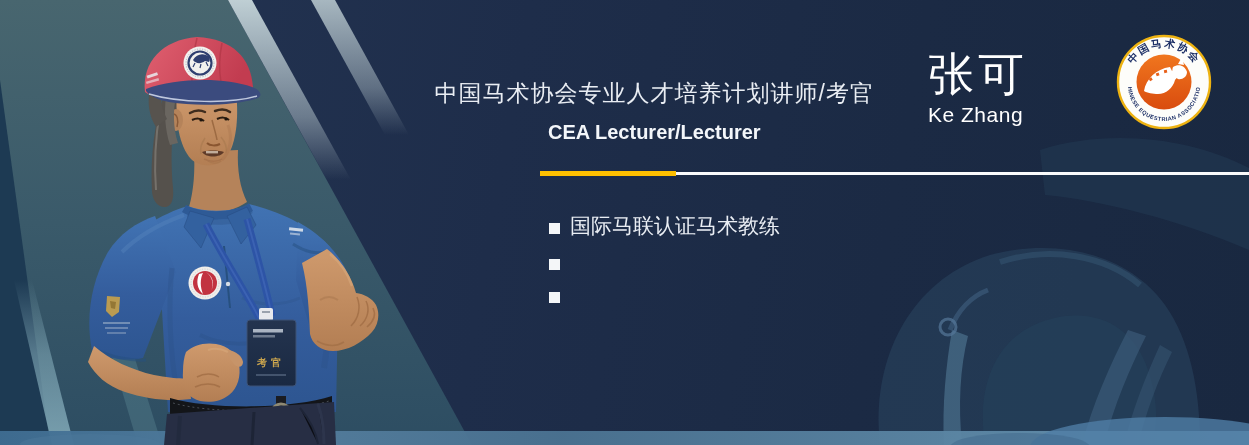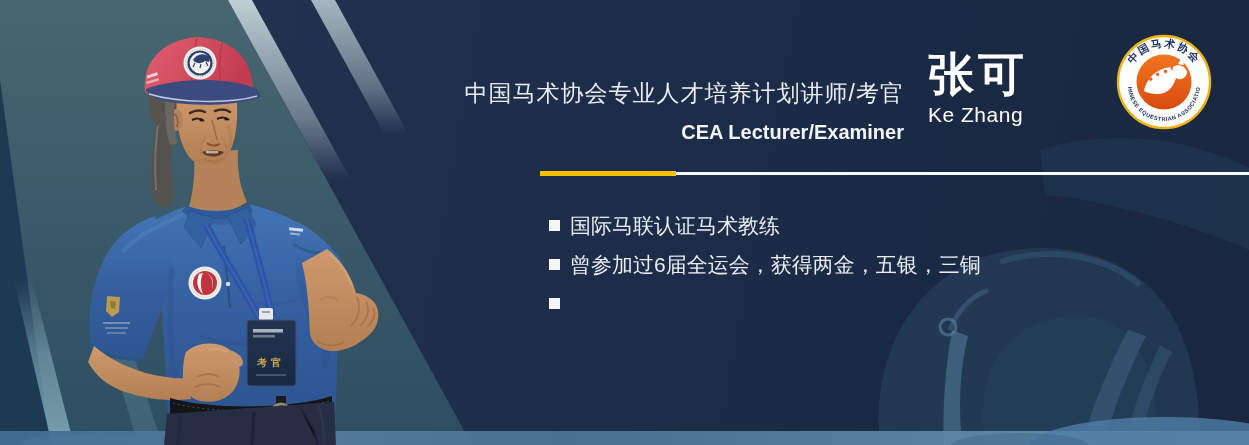--- a/index.html
+++ b/index.html
@@ -3,30 +3,30 @@
 <meta charset="utf-8">
 <style>
   html,body{margin:0;padding:0;background:#0e1726;}
   .banner{
     position:relative;width:1249px;height:445px;overflow:hidden;
     font-family:"Liberation Sans","DejaVu Sans",sans-serif;
     background:linear-gradient(100deg,#243553 0%,#1e2d4a 40%,#1b2a44 70%,#192840 100%);
   }
   .banner *{box-sizing:border-box;}
   svg.layer{position:absolute;left:0;top:0;}
-  .title-block{position:absolute;right:345px;top:78px;text-align:right;color:#e9edf3;}
+  .title-block{position:absolute;right:375px;top:78px;text-align:center;color:#e9edf3;}
   .title-cn{font-size:23px;letter-spacing:1px;font-weight:400;}
   .title-en{font-size:20px;font-weight:700;color:#f3f6fa;margin-top:12px;}
   .name-block{position:absolute;left:928px;top:50px;color:#ffffff;}
-  .name-cn{font-size:46px;font-weight:700;letter-spacing:4px;line-height:1.05;}
+  .name-cn{font-size:46px;font-weight:400;letter-spacing:4px;line-height:1.05;}
   .name-en{font-size:21px;font-weight:400;margin-top:5px;letter-spacing:.5px;}
   .divider-gold{position:absolute;left:540px;top:171px;width:136px;height:5px;background:#ffc000;}
   .divider-white{position:absolute;left:676px;top:172px;width:573px;height:3px;background:#fafbfc;}
   .highlights{position:absolute;left:549px;top:214px;margin:0;padding:0;list-style:none;}
-  .highlights li{display:flex;align-items:flex-start;margin-bottom:16px;color:#eaeef4;font-size:21px;line-height:23px;}
+  .highlights li{display:flex;align-items:center;margin-bottom:16px;color:#eaeef4;font-size:21px;line-height:23px;}
   .sq{flex:0 0 auto;width:11px;height:11px;background:#f4f6f8;margin:6px 10px 0 0;}
   .assoc-logo{position:absolute;left:1116px;top:34px;width:96px;height:96px;}
 </style>
 </head>
 <body>
 
 <div class="banner">
 
   <svg class="layer" width="1249" height="445" viewBox="0 0 1249 445" aria-hidden="true">
     <defs>
@@ -235,39 +235,38 @@
         <path d="M254,412 L252,445" stroke="#1b2233" stroke-width="3" opacity=".8"></path>
         <path d="M300,408 C310,420 316,432 318,444" stroke="#1b2233" stroke-width="2" opacity=".7"></path>
         <path d="M180,416 L178,445" stroke="#1f2739" stroke-width="4" opacity=".5"></path>
         <path d="M318,404 C322,416 324,430 324,444" stroke="#313a52" stroke-width="3" opacity=".6"></path>
       </g>
     </g>
   </svg>
 
   <div class="title-block">
     <div class="title-cn">中国马术协会专业人才培养计划讲师/考官</div>
-    <div class="title-en">CEA Lecturer/Examiner</div>
+    <div class="title-en">CEA Lecturer/Lecturer</div>
   </div>
 
   <div class="name-block">
     <div class="name-cn">张可</div>
     <div class="name-en">Ke Zhang</div>
   </div>
 
   <div class="divider-gold"></div>
   <div class="divider-white"></div>
 
   <ul class="highlights">
     <li>
       <span class="sq"></span>
       <span>国际马联认证马术教练</span>
     </li>
     <li>
       <span class="sq"></span>
-      <span>曾参加过6届全运会，获得两金，五银，三铜</span>
     </li>
     <li>
       <span class="sq"></span>
     </li>
   </ul>
 
   <svg class="assoc-logo" viewBox="0 0 96 96">
     <circle cx="48" cy="48" r="46" fill="#fdfdfa" stroke="#edb211" stroke-width="2.4"></circle>
     <circle cx="48" cy="48" r="27.5" fill="url(#orangeG)"></circle>
     <g fill="#ffffff">

